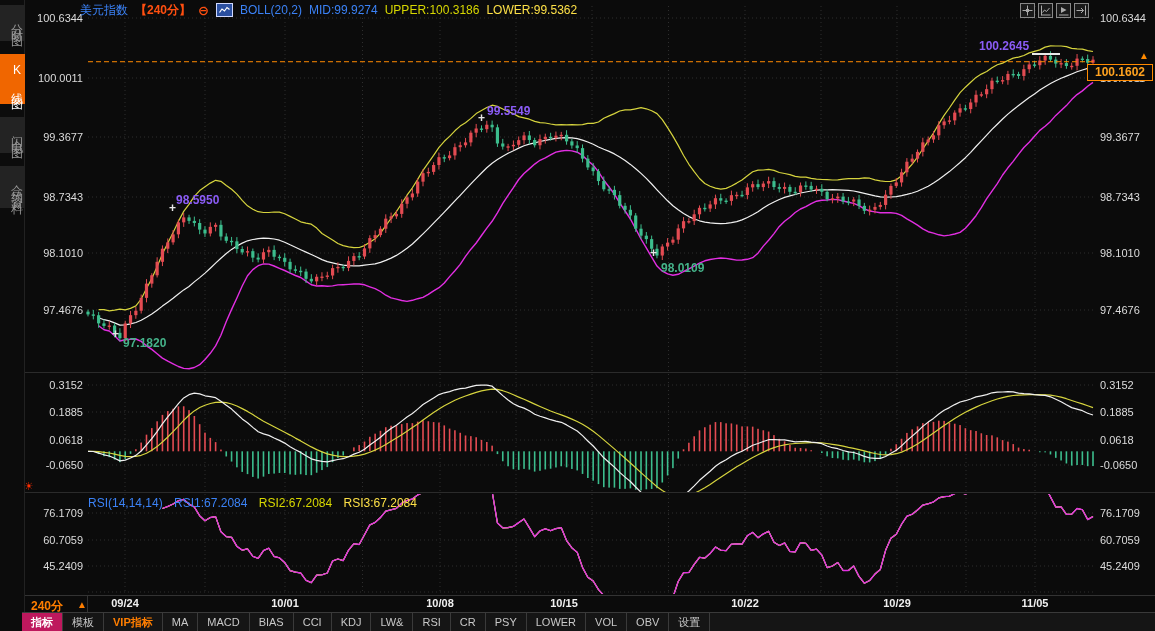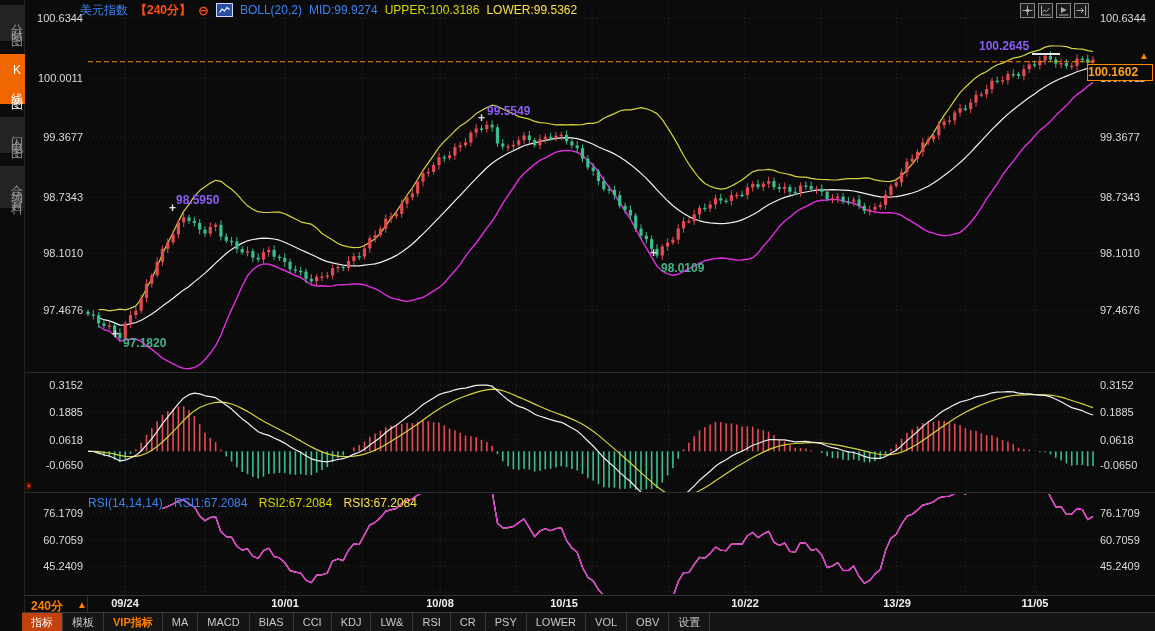--- a/index.html
+++ b/index.html
@@ -34,40 +34,40 @@
   
   .panel-hdr{position:absolute;left:88px;font-size:12px;z-index:4;white-space:nowrap;}
   .panel-hdr span{margin-right:8px;}
   
   .ann{position:absolute;font-size:12px;font-weight:bold;z-index:3;white-space:nowrap;}
   .ann-red{color:#8b5cf6;}
   .ann-green{color:#45b38a;}
   .cross{position:absolute;color:#e6e6e6;font-size:12px;font-weight:bold;z-index:3;line-height:10px;}
   
   #price-box{position:absolute;left:1087px;width:64px;height:15px;border:1px solid #ff8a00;
-             background:#0b0b0b;color:#ffa21f;font-size:12px;font-weight:bold;text-align:left;
+             background:#0b0b0b;color:#ffa21f;font-size:12px;font-weight:bold;text-align:center;
              line-height:15px;z-index:7;}
   #price-arrow{position:absolute;left:1139px;color:#ff8a00;font-size:10px;z-index:7;}
   
   .hsep{position:absolute;left:25px;right:0;height:1px;background:#2b2b2b;z-index:2;}
   
   #watermark{position:absolute;right:16px;bottom:18px;font-size:34px;color:#d4d4d4;opacity:.85;
              letter-spacing:1px;z-index:2;}
   
   #alert-dot{position:absolute;left:24px;top:480px;color:#ff2d00;font-size:11px;z-index:4;}
   
   #period-row{position:absolute;left:25px;right:0;top:595px;height:17px;border-top:1px solid #333;z-index:4;}
   #period-label{position:absolute;left:6px;top:2px;color:#ff7e00;font-size:12px;font-weight:bold;}
   #period-arrow{position:absolute;left:52px;top:3px;color:#ff7e00;font-size:10px;}
   #period-sep{position:absolute;left:62px;top:0;bottom:0;width:1px;background:#333;}
   #toolbar{position:absolute;left:22px;right:0;top:612px;height:19px;background:#151515;
            border-top:1px solid #3a3a3a;display:flex;align-items:stretch;z-index:6;box-sizing:border-box;}
   .tb-item{display:flex;align-items:center;padding:0 9px;font-size:11px;color:#c8c8c8;
            border-right:1px solid #3a3a3a;cursor:pointer;white-space:nowrap;}
-  .tb-item.active{background:#c2410c;color:#fff;font-weight:normal;}
+  .tb-item.active{background:#be185d;color:#fff;font-weight:bold;}
   .tb-item.vip{color:#ff7e00;font-weight:bold;}
   #chart-svg{position:absolute;left:0;top:0;z-index:1;}
 </style>
 </head>
 <body>
 
 <div id="app">
 
   <div id="chart-svg"><svg width="1155" height="631">
         <line x1="125" y1="6" x2="125" y2="594" stroke="#2e2e2e" stroke-dasharray="1 3"></line>
@@ -778,21 +778,21 @@
       <div class="axis-label axis-right" style="top:507px">76.1709</div>
       <div class="axis-label axis-left" style="top:534px">60.7059</div>
       <div class="axis-label axis-right" style="top:534px">60.7059</div>
       <div class="axis-label axis-left" style="top:560px">45.2409</div>
       <div class="axis-label axis-right" style="top:560px">45.2409</div>
       <div class="date-label" style="left:125px">09/24</div>
       <div class="date-label" style="left:285px">10/01</div>
       <div class="date-label" style="left:440px">10/08</div>
       <div class="date-label" style="left:564px">10/15</div>
       <div class="date-label" style="left:745px">10/22</div>
-      <div class="date-label" style="left:897px">13/29</div>
+      <div class="date-label" style="left:897px">10/29</div>
       <div class="date-label" style="left:1035px">11/05</div>
       <div class="ann ann-red" style="left:176px;top:193px">98.5950</div>
       <div class="ann ann-green" style="left:123px;top:336px">97.1820</div>
       <div class="ann ann-red" style="left:487px;top:104px">99.5549</div>
       <div class="ann ann-green" style="left:661px;top:261px">98.0109</div>
       <div class="ann ann-red" style="left:979px;top:39px">100.2645</div>
       <div class="cross" style="left:169px;top:203px">+</div>
       <div class="cross" style="left:112px;top:329px">+</div>
       <div class="cross" style="left:478px;top:113px">+</div>
       <div class="cross" style="left:650px;top:248px">+</div>

